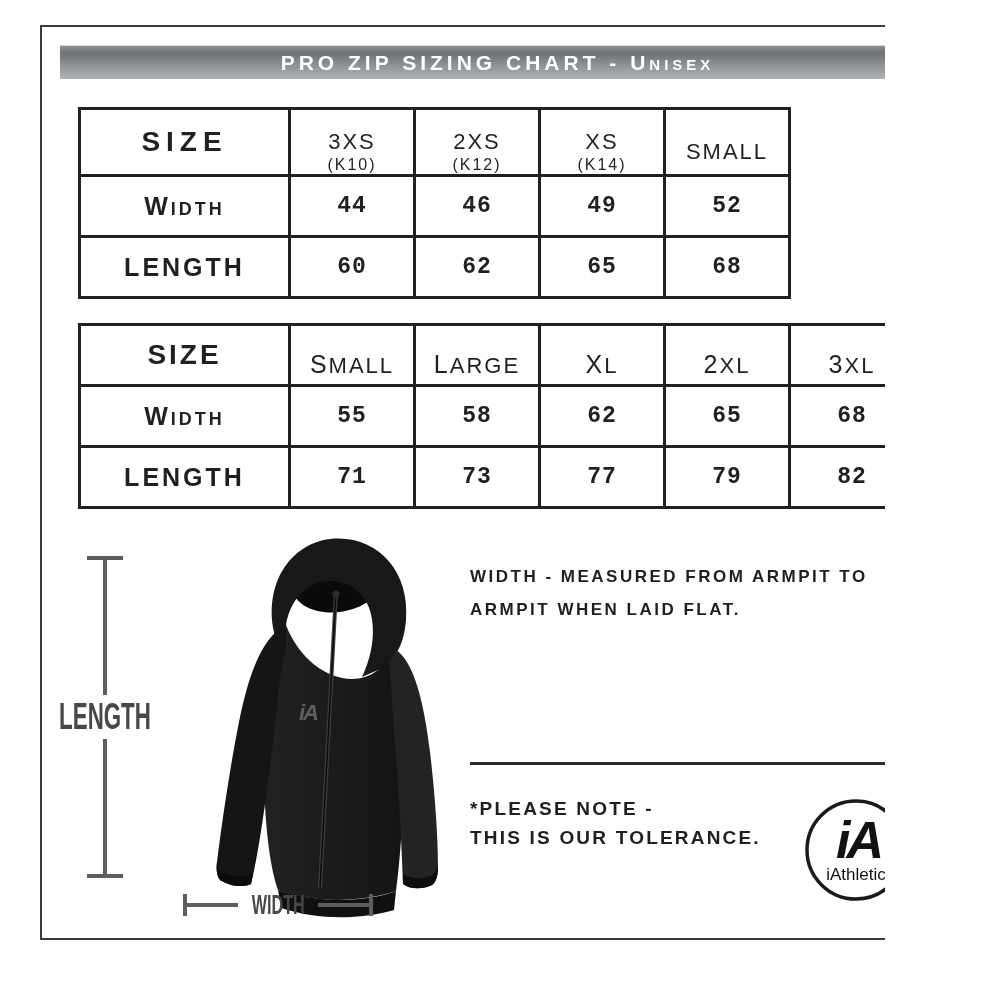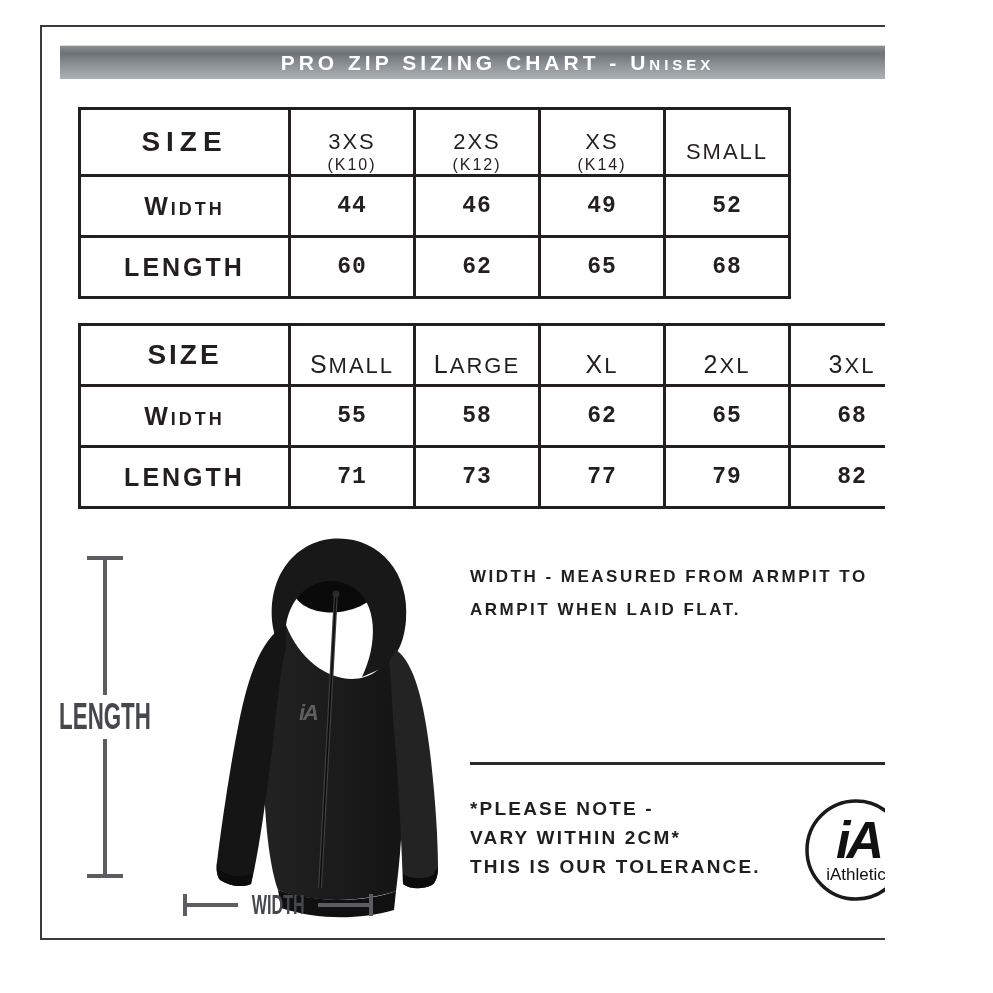--- a/index.html
+++ b/index.html
@@ -235,21 +235,20 @@
   </div>
 
   <div class="notes">
     <p>WIDTH - MEASURED FROM ARMPIT TO ARMPIT WHEN LAID FLAT.</p>
   </div>
 
   <div class="divider"></div>
 
   <div class="tolerance">
       <div>*PLEASE NOTE -</div>
-      <div>VARY WITHIN 2CM*</div>
       <div>THIS IS OUR TOLERANCE.</div>
     </div>
 
   <svg class="brand-logo" viewBox="0 0 112 112">
     <circle cx="56" cy="56" r="49" fill="none" stroke="#1a1a1a" stroke-width="3.5"></circle>
     <text x="58" y="64" text-anchor="middle" font-size="52" font-style="italic" font-weight="bold" fill="#111111" letter-spacing="-4">iA</text>
     <text x="56" y="86" text-anchor="middle" font-size="17" fill="#111111" letter-spacing="0">iAthletic</text>
   </svg>
 
 </div>

